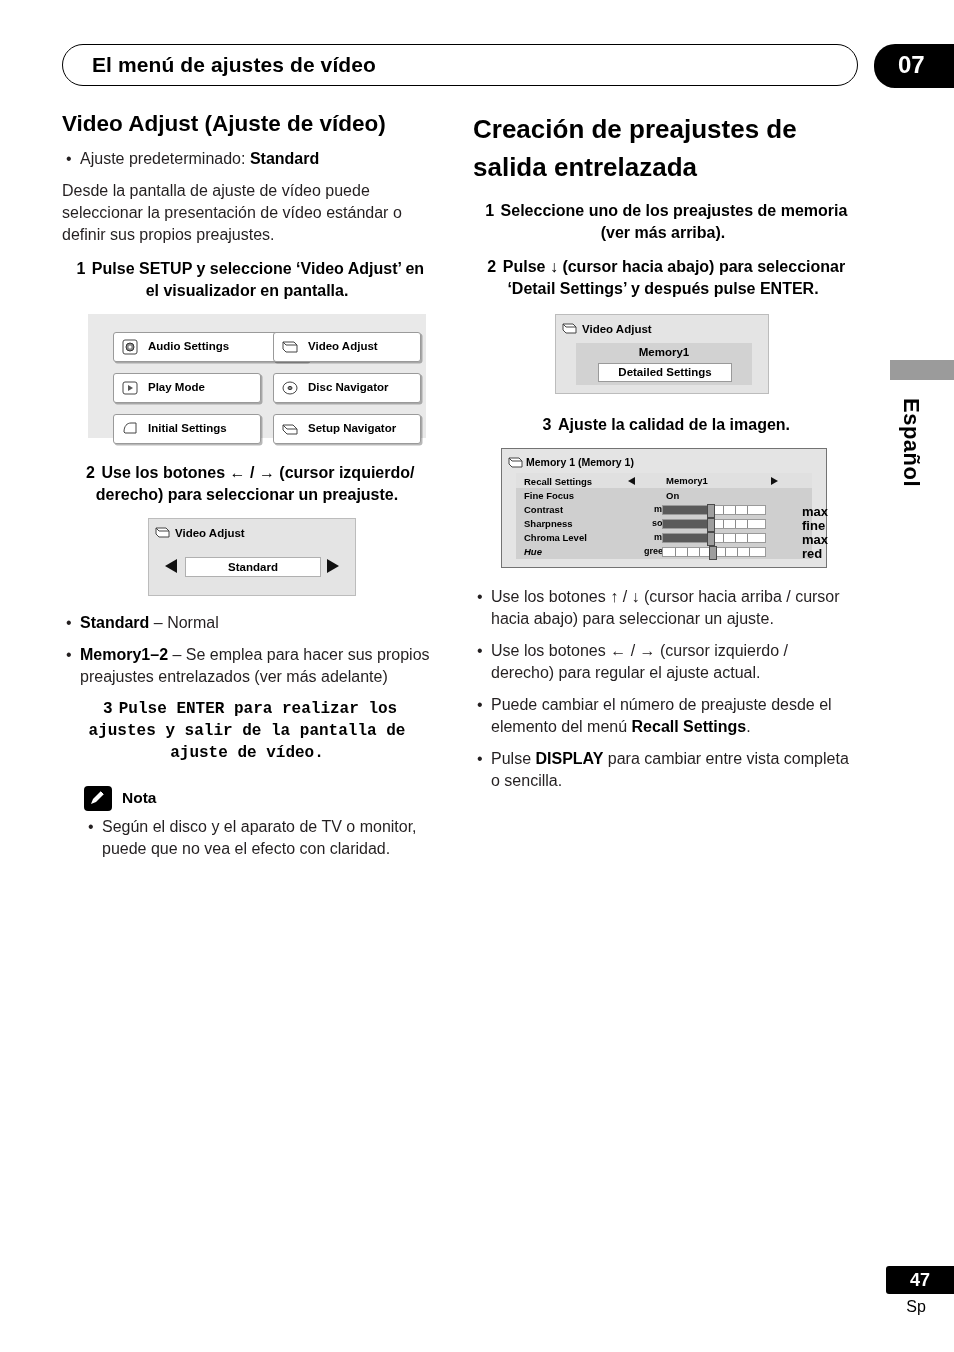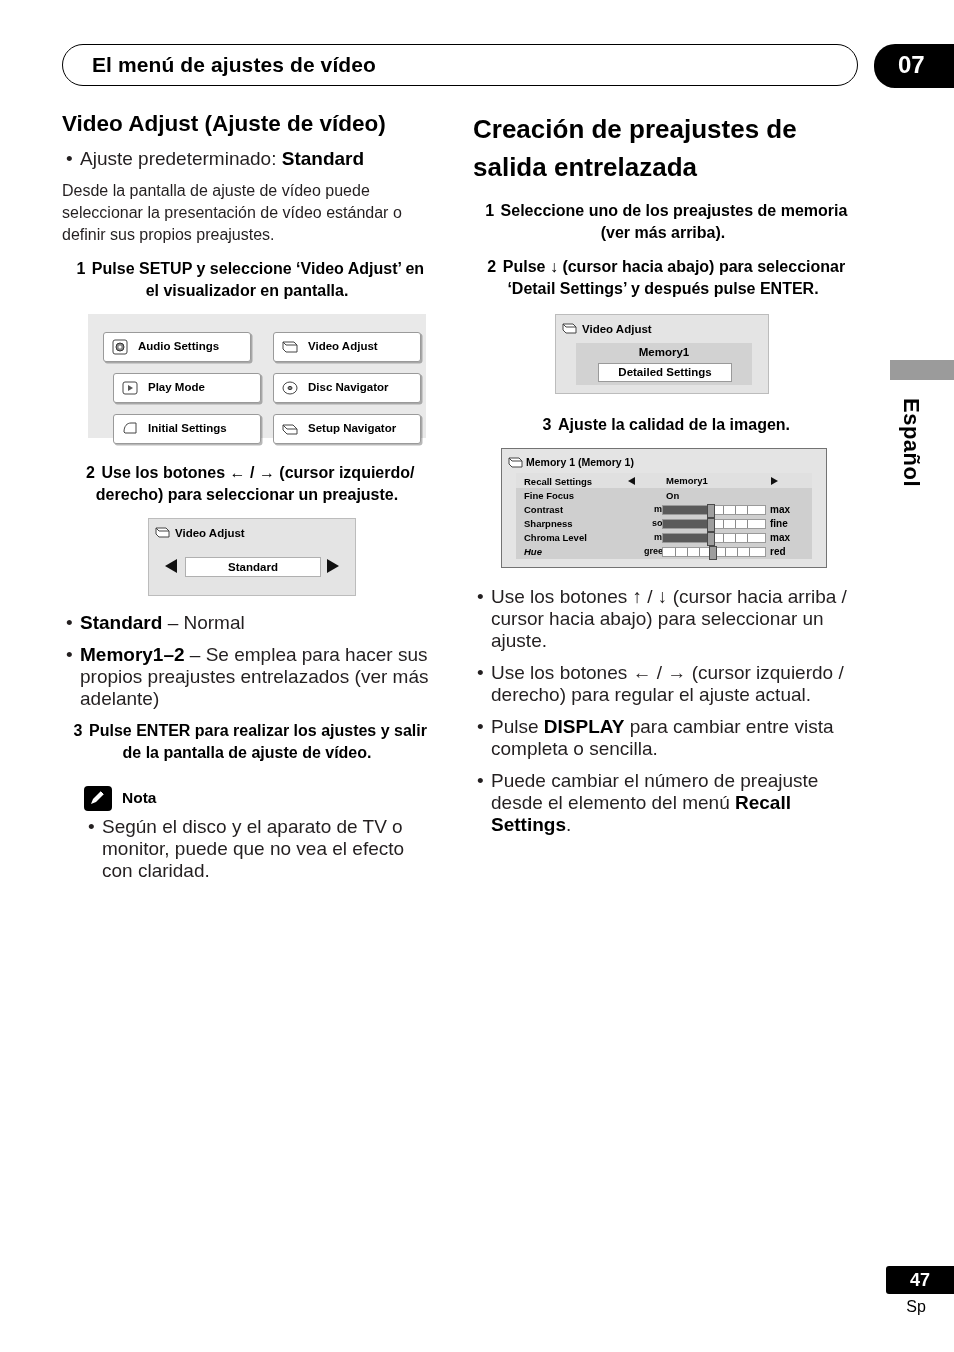--- a/index.html
+++ b/index.html
@@ -94,21 +94,21 @@
     margin: 0 0 12px 0;
     text-align: center;
   }
   p.step .num {
     display: inline-block;
     width: 22px;
   }
   .bullet {
     position: relative;
     padding-left: 18px;
-    font-size: 19px;
+    font-size: 16px;
     line-height: 22px;
     margin: 0 0 10px 0;
     color: #231f20;
   }
   .bullet::before {
     content: "\2022";
     position: absolute;
     left: 4px;
     top: 0;
   }
@@ -209,22 +209,23 @@
     white-space: nowrap;
   }
   .row-min {
     position: absolute;
     font-size: 9px;
     font-weight: bold;
     margin-left: 18px;
   }
   .row-max {
     position: absolute;
-    font-size: 10px;
-    font-weight: bold;
+    font-size: 13px;
+    font-weight: bold;
+    margin-left: 32px;
   }
   .slider {
     position: absolute;
     height: 8px;
     background: #fff;
     border: 1px solid #9a9a9a;
   }
   .slider .fill {
     position: absolute;
     left: 0; top: 0; bottom: 0;
@@ -347,21 +348,21 @@
     <span>Ajuste predeterminado: </span><span class="b">Standard</span>
   </div>
 
   <p class="body">Desde la pantalla de ajuste de vídeo puede seleccionar la presentación de vídeo estándar o definir sus propios preajustes.</p>
 
   <p class="step">
     <span class="num">1</span><span>Pulse SETUP y seleccione ‘Video Adjust’ en el visualizador en pantalla.</span>
   </p>
 
   <div class="fig fig1">
-    <div class="menu-btn" style="left:15px; top:18px;">
+    <div class="menu-btn" style="left:25px; top:18px;padding-left:48px;">
       <span class="ico">
         <svg width="19" height="18" viewBox="0 0 19 18">
             <rect x="2" y="2" width="14" height="14" rx="2" fill="#fff" stroke="#444"></rect>
             <circle cx="9" cy="9" r="4" fill="#888" stroke="#333"></circle>
             <circle cx="9" cy="9" r="1.5" fill="#fff"></circle>
           </svg>
       </span>
       <span class="lbl">Audio Settings</span>
     </div>
     <div class="menu-btn" style="left:185px; top:18px;">
@@ -427,21 +428,21 @@
     <span class="arrow-r" style="left:178px; top:40px; border-top:7px solid transparent; border-bottom:7px solid transparent; border-left:12px solid #111;"></span>
   </div>
 
   <div class="bullet">
     <span class="b">Standard</span><span> – Normal</span>
   </div>
   <div class="bullet">
     <span class="b">Memory1–2</span><span> – Se emplea para hacer sus propios preajustes entrelazados (ver más adelante)</span>
   </div>
 
-  <p class="step" style="margin-top:4px;">
+  <p class="step" style="margin-top:4px;font-family:Liberation Mono, monospace;">
     <span class="num">3</span><span>Pulse ENTER para realizar los ajustes y salir de la pantalla de ajuste de vídeo.</span>
   </p>
 
   <div class="nota-wrap">
     <div class="nota-badge">
       <svg width="18" height="17" viewBox="0 0 18 17">
           <path d="M2 14 L4 9 L12 1 L15 4 L7 12 Z" fill="#fff"></path>
           <path d="M12 1 L15 4" stroke="#000" stroke-width="1"></path>
         </svg>
     </div>
@@ -564,24 +565,24 @@
     </div>
   </div>
 
   <div class="bullet">
     <span>Use los botones </span><span>↑ / ↓</span><span> (cursor hacia arriba / cursor hacia abajo) para seleccionar un ajuste.</span>
   </div>
   <div class="bullet">
     <span>Use los botones </span><span>← / →</span><span> (cursor izquierdo / derecho) para regular el ajuste actual.</span>
   </div>
   <div class="bullet">
+    <span>Puede cambiar el número de preajuste desde el elemento del menú </span><span class="b">Recall Settings</span><span>.</span>
+  </div>
+  <div class="bullet">
     <span>Pulse </span><span class="b">DISPLAY</span><span> para cambiar entre vista completa o sencilla.</span>
-  </div>
-  <div class="bullet">
-    <span>Puede cambiar el número de preajuste desde el elemento del menú </span><span class="b">Recall Settings</span><span>.</span>
   </div>
 </div>
 
 <div class="rail-tab"></div>
 <div class="rail-text">
   <span>Español</span>
 </div>
 
 <div class="pagebox">
   <span>47</span>

